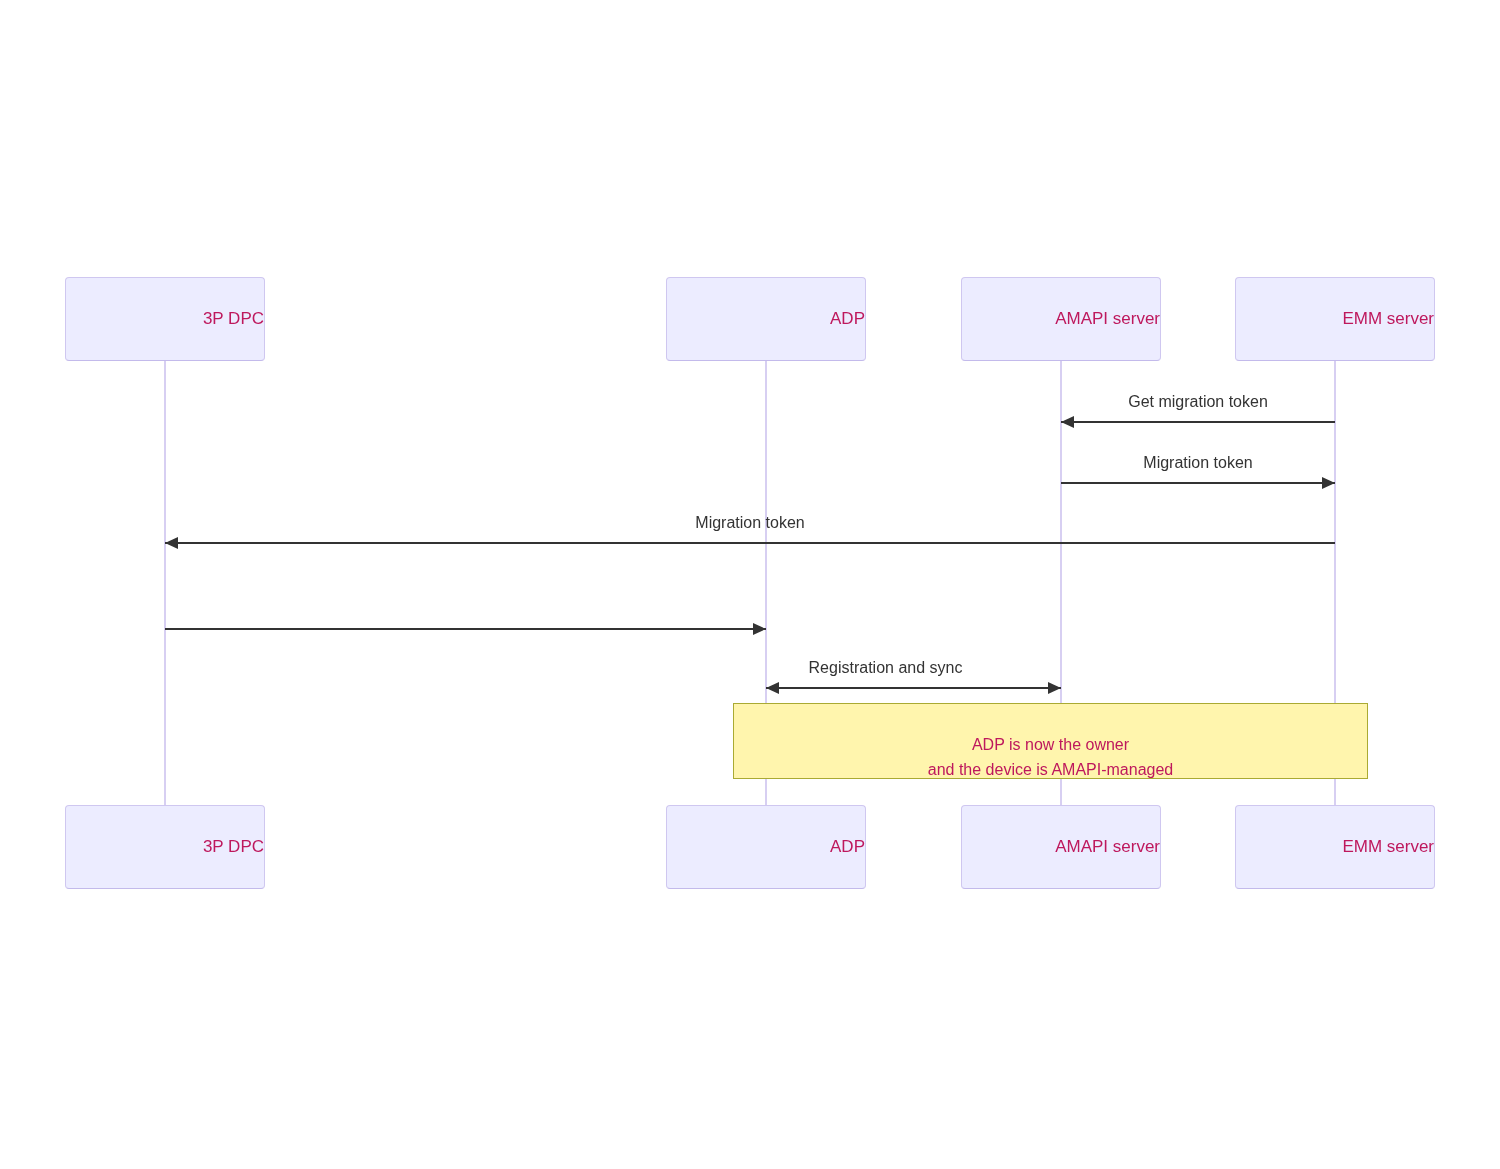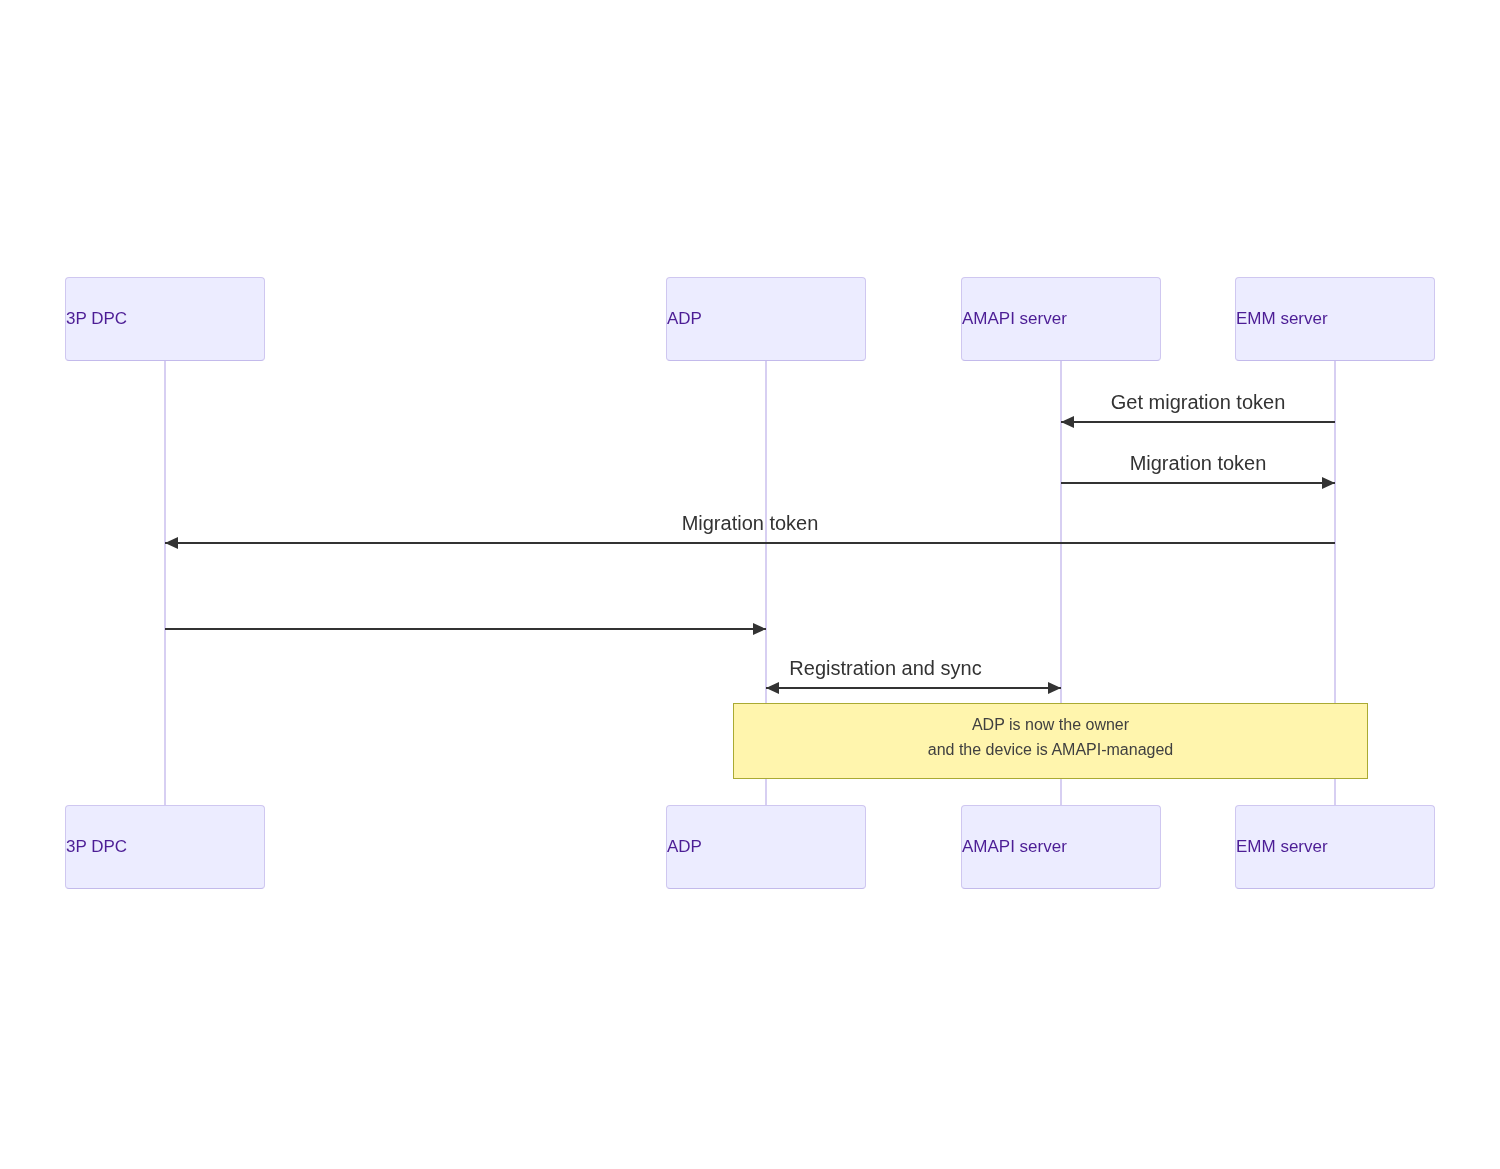--- a/index.html
+++ b/index.html
@@ -14,35 +14,35 @@
   .actor {
     position: absolute;
     width: 200px;
     height: 84px;
     background: #ececff;
     border: 1px solid #cfc7f0;
     border-bottom-color: #c3baeb;
     border-radius: 4px;
     display: flex;
     align-items: center;
-    justify-content: flex-start;
+    justify-content: flex-end;
     font-size: 17px;
-    color: #4c1d95;
+    color: #be185d;
     box-sizing: border-box;
   }
   .lifeline {
     position: absolute;
     width: 2px;
     top: 360px;
     height: 446px;
     background: #d7cff2;
   }
   .msg-label {
     position: absolute;
-    font-size: 20px;
+    font-size: 16px;
     color: #333333;
     text-align: center;
     line-height: 22px;
     white-space: nowrap;
   }
   .msg-label.two-line { line-height: 24px; }
   .msg-label.two-line span { display: block; }
   .msg-line {
     position: absolute;
     height: 2px;
@@ -56,24 +56,24 @@
     border-bottom: 6px solid transparent;
   }
   .arrow-left  { border-right: 13px solid #333333; }
   .arrow-right { border-left: 13px solid #333333; }
   .note {
     position: absolute;
     background: #fff5ad;
     border: 1px solid #aaaa33;
     box-sizing: border-box;
     font-size: 16px;
-    color: #404040;
+    color: #be185d;
     text-align: center;
     line-height: 25px;
-    padding-top: 8px;
+    padding-top: 28px;
   }
   .note span { display: block; }
 </style>
 </head>
 <body>
 
 <div class="canvas">
 
   <div class="lifeline" style="left:164px"></div>
   <div class="lifeline" style="left:765px"></div>

